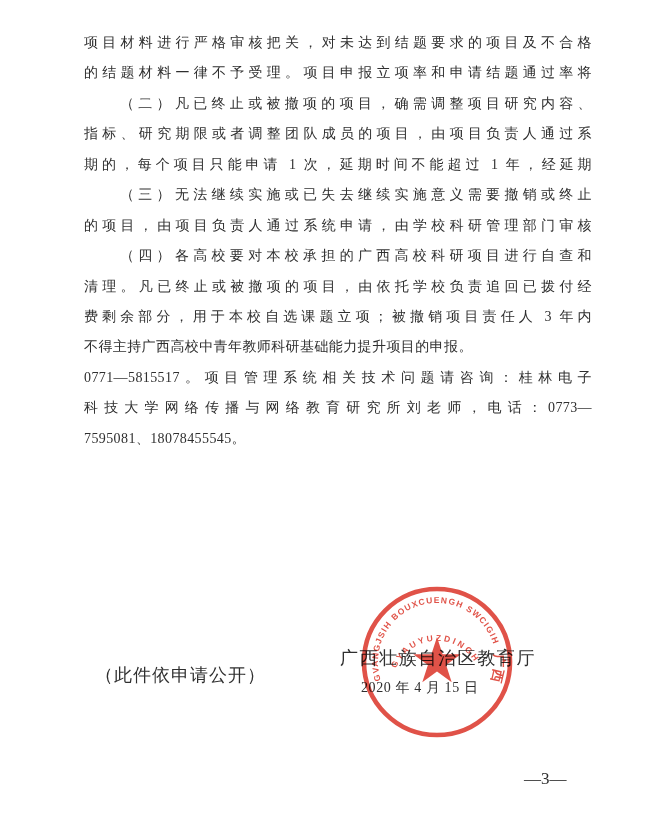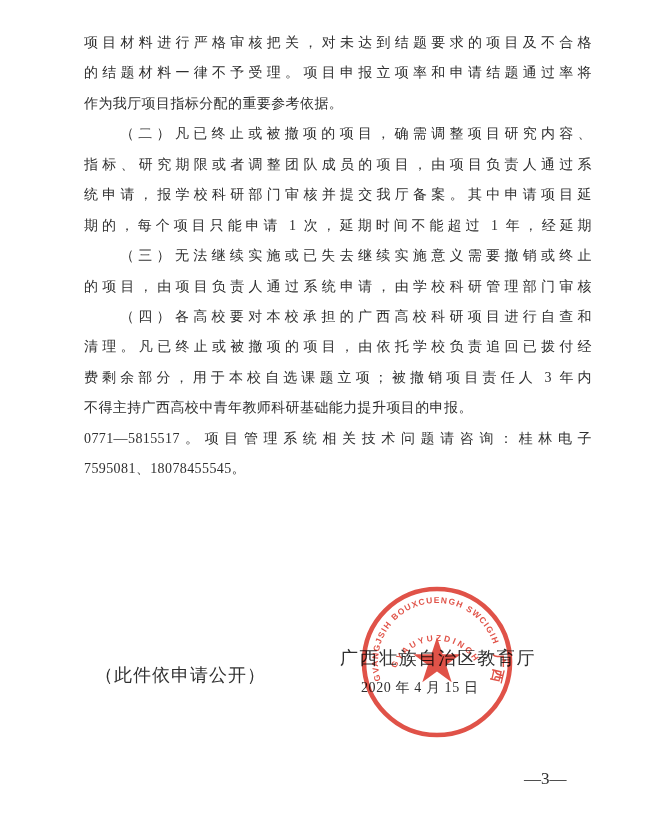--- a/index.html
+++ b/index.html
@@ -77,32 +77,31 @@
   .seal-latin2 { font-family: "Liberation Sans", "DejaVu Sans", sans-serif; font-size: 8.5px; font-weight: bold; letter-spacing: 2.6px; }
 </style>
 </head>
 <body>
 
 <div class="page">
 
   <div class="body-text">
       <div class="line just">项目材料进行严格审核把关，对未达到结题要求的项目及不合格</div>
       <div class="line just">的结题材料一律不予受理。项目申报立项率和申请结题通过率将</div>
-      <div class="line">作为我厅项目指标分配的重要参考依据。</div>
       <div class="line just ind">（二）凡已终止或被撤项的项目，确需调整项目研究内容、</div>
       <div class="line just">指标、研究期限或者调整团队成员的项目，由项目负责人通过系</div>
-      <div class="line just">统申请，报学校科研部门审核并提交我厅备案。其中申请项目延</div>
       <div class="line just">期的，每个项目只能申请 1 次，延期时间不能超过 1 年，经延期</div>
       <div class="line just ind">（三）无法继续实施或已失去继续实施意义需要撤销或终止</div>
       <div class="line just">的项目，由项目负责人通过系统申请，由学校科研管理部门审核</div>
       <div class="line just ind">（四）各高校要对本校承担的广西高校科研项目进行自查和</div>
       <div class="line just">清理。凡已终止或被撤项的项目，由依托学校负责追回已拨付经</div>
       <div class="line just">费剩余部分，用于本校自选课题立项；被撤销项目责任人 3 年内</div>
       <div class="line">不得主持广西高校中青年教师科研基础能力提升项目的申报。</div>
       <div class="line just">0771—5815517。项目管理系统相关技术问题请咨询：桂林电子</div>
+      <div class="line just">科技大学网络传播与网络教育研究所刘老师，电话：0773—</div>
       <div class="line">7595081、18078455545。</div>
     </div>
 
   <div class="signature-org">广西壮族自治区教育厅</div>
   <div class="signature-date">2020 年 4 月 15 日</div>
 
   <svg class="seal" viewBox="0 0 160 152" xmlns="http://www.w3.org/2000/svg">
     <defs>
       <path id="outerArc" d="M 24.6 96.2 A 59 59 0 1 1 135.4 96.2" fill="none"></path>
       <path id="innerArc" d="M 37.5 87.4 A 44 44 0 0 1 122.5 87.4" fill="none"></path>

